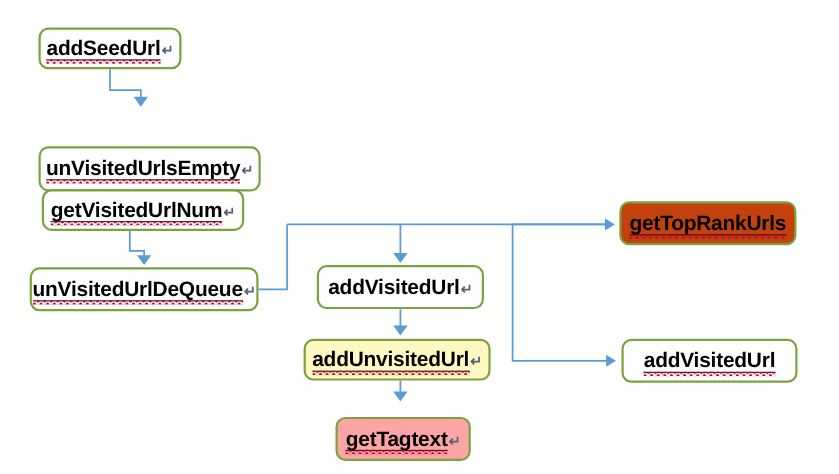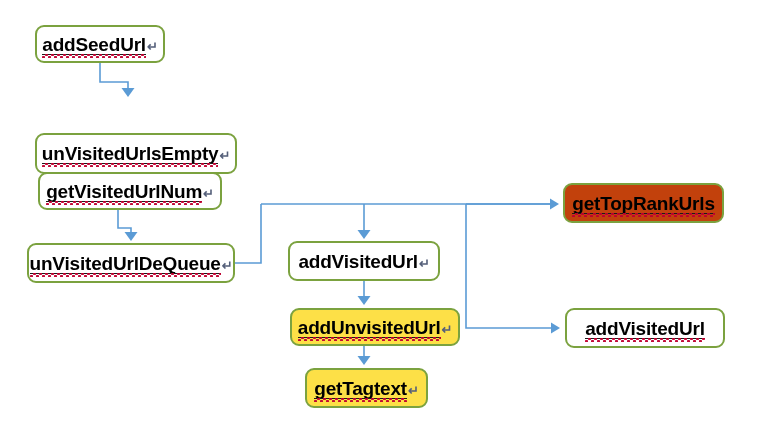--- a/index.html
+++ b/index.html
@@ -116,24 +116,24 @@
       </div>
       <div class="node spell ruled" style="left: 38px; top: 172px; width: 184px; height: 38px; border-color: rgb(123, 162, 63); background: rgb(255, 255, 255);">
         <span class="node-inner"><span class="label-text">getVisitedUrlNum</span><span class="pilcrow">↵</span></span>
       </div>
       <div class="node spell ruled" style="left: 27px; top: 243px; width: 208px; height: 40px; border-color: rgb(123, 162, 63); background: rgb(255, 255, 255);">
         <span class="node-inner"><span class="label-text">unVisitedUrlDeQueue</span><span class="pilcrow">↵</span></span>
       </div>
       <div class="node" style="left: 288px; top: 241px; width: 152px; height: 40px; border-color: rgb(123, 162, 63); background: rgb(255, 255, 255);">
         <span class="node-inner"><span class="label-text">addVisitedUrl</span><span class="pilcrow">↵</span></span>
       </div>
-      <div class="node spell ruled" style="left: 290px; top: 308px; width: 170px; height: 38px; border-color: rgb(123, 162, 63); background: #fde047;">
+      <div class="node spell ruled" style="left: 276px; top: 308px; width: 170px; height: 38px; border-color: rgb(123, 162, 63); background: #fef9c3;">
         <span class="node-inner"><span class="label-text">addUnvisitedUrl</span><span class="pilcrow">↵</span></span>
       </div>
-      <div class="node spell ruled" style="left: 305px; top: 368px; width: 123px; height: 40px; border-color: rgb(123, 162, 63); background: #fde047;">
+      <div class="node spell ruled" style="left: 305px; top: 379px; width: 123px; height: 40px; border-color: rgb(123, 162, 63); background: #fca5a5;">
         <span class="node-inner"><span class="label-text">getTagtext</span><span class="pilcrow">↵</span></span>
       </div>
       <div class="node spell ruled" style="left: 563px; top: 183px; width: 161px; height: 40px; border-color: rgb(123, 162, 63); background: #c2410c;">
         <span class="node-inner"><span class="label-text">getTopRankUrls</span></span>
       </div>
       <div class="node spell ruled" style="left: 565px; top: 308px; width: 160px; height: 40px; border-color: rgb(123, 162, 63); background: rgb(255, 255, 255);">
         <span class="node-inner"><span class="label-text">addVisitedUrl</span></span>
       </div>
     </div>
 

